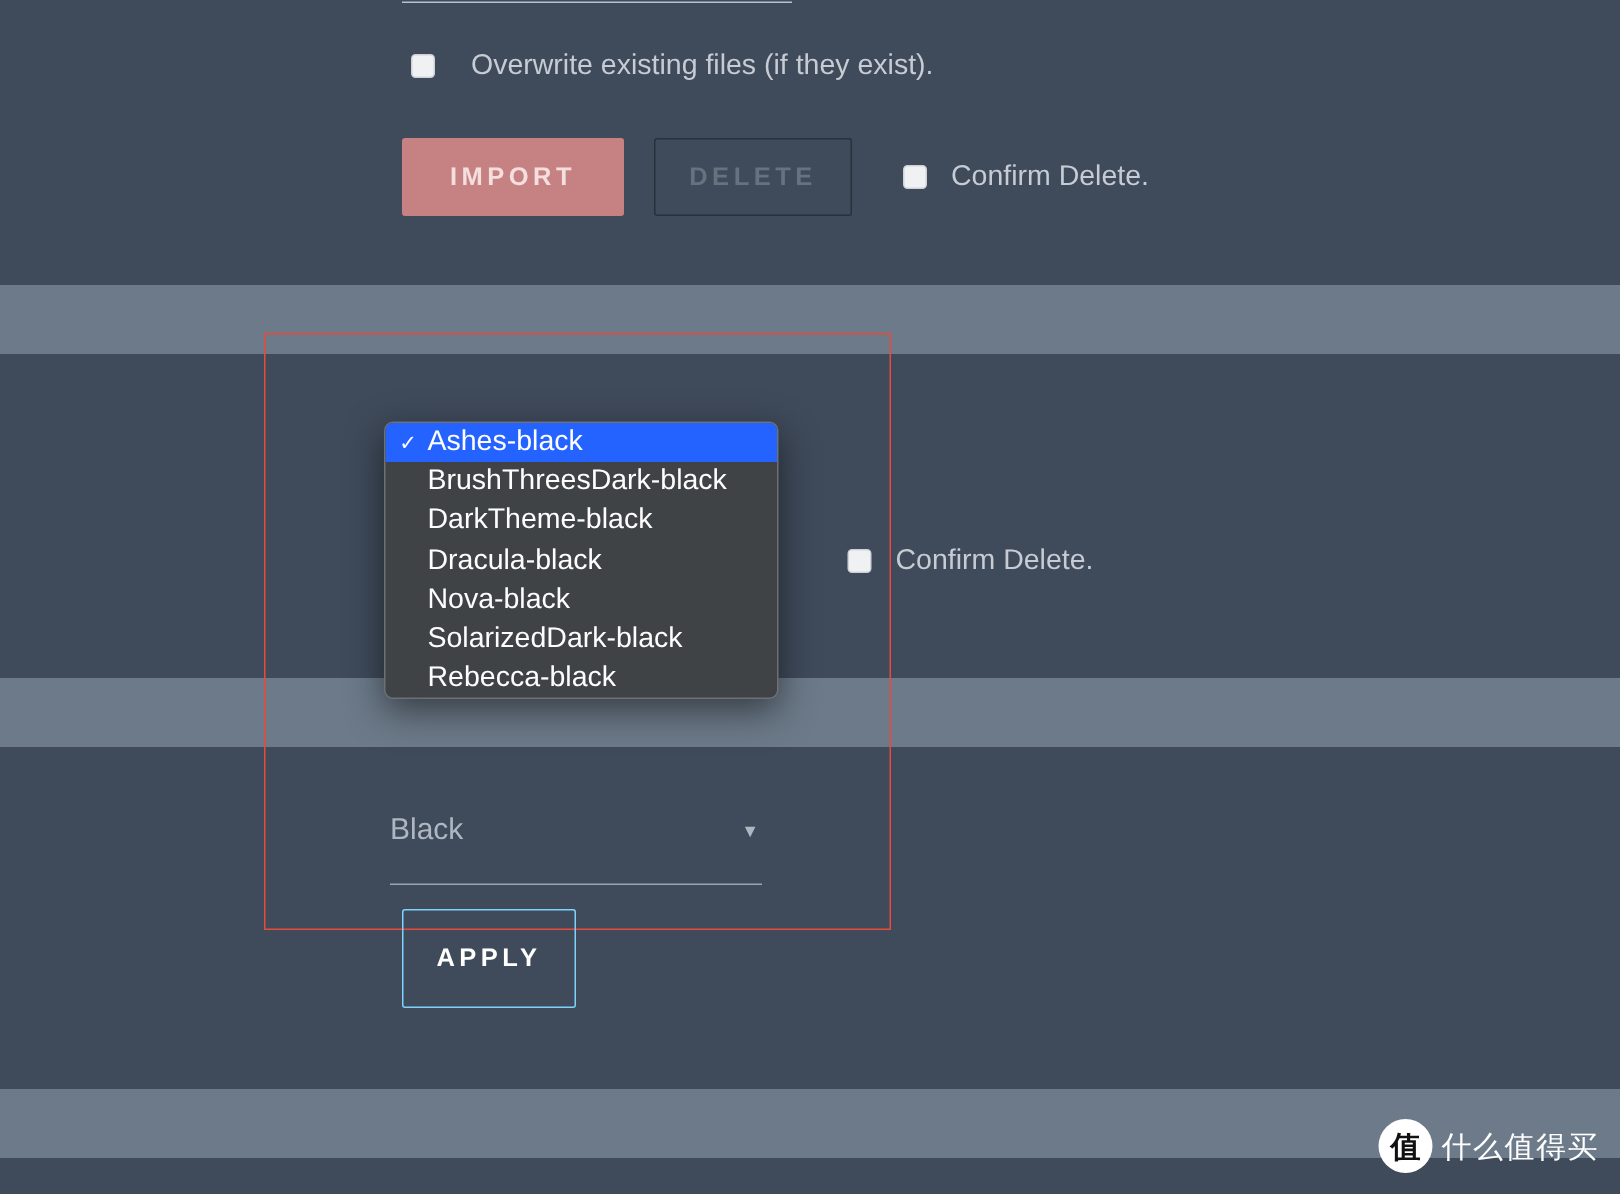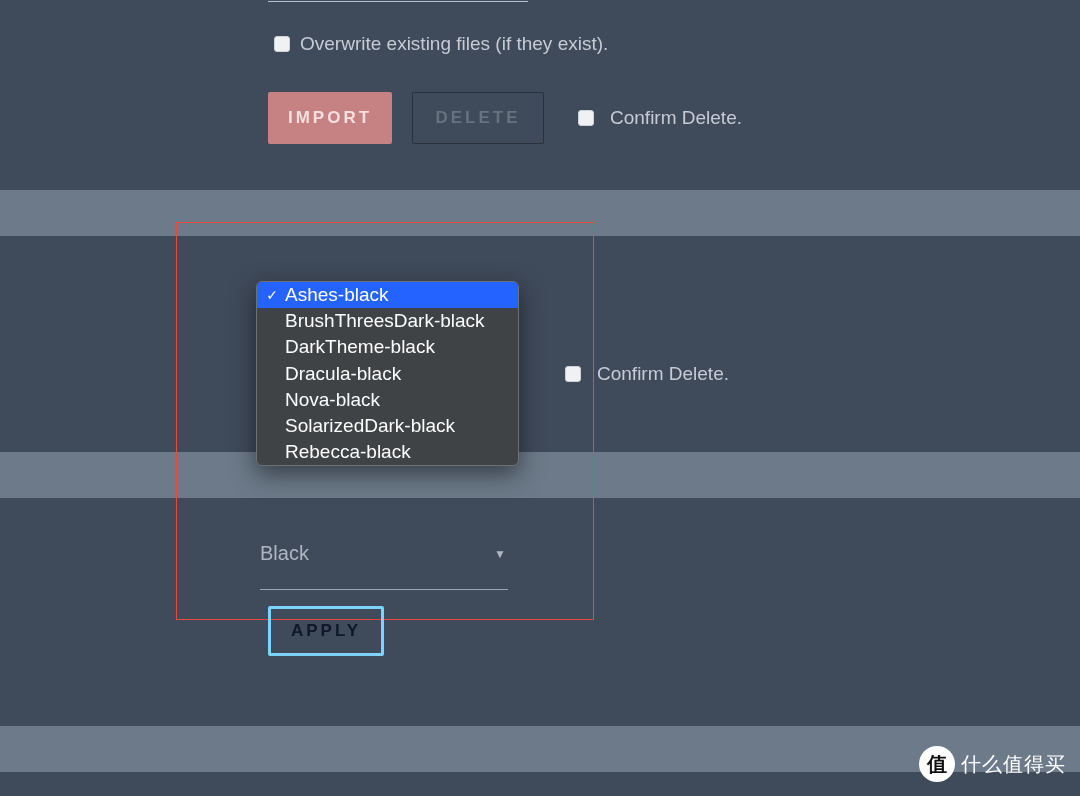--- a/index.html
+++ b/index.html
@@ -28,21 +28,21 @@
     left: 268px; top: 1px;
     width: 260px;
     border-bottom: 1px solid #b7c0cc;
     height: 0;
   }
   .overwrite-row {
     position: absolute;
     left: 274px; top: 33px;
     display: flex;
     align-items: center;
-    gap: 10px;
+    gap: 24px;
   }
   .checkbox {
     width: 16px; height: 16px;
     border-radius: 3px;
     background: #f0f1f3;
     border: 1px solid #cfd3d9;
     flex: 0 0 auto;
   }
   .import-row {
     position: absolute;
@@ -58,21 +58,21 @@
     align-items: center;
     justify-content: center;
     font-size: 17px;
     font-weight: 700;
     letter-spacing: 3px;
     text-transform: uppercase;
     border-radius: 2px;
     cursor: pointer;
   }
   .btn-import {
-    width: 124px;
+    width: 148px;
     background: #c68282;
     color: #f5dede;
     border: none;
   }
   .btn-delete {
     width: 132px;
     background: transparent;
     color: #67727f;
     border: 1px solid #2a303a;
   }
@@ -152,24 +152,24 @@
     margin-right: 2px;
   }
 
   
   .apply-wrap {
     position: absolute;
     left: 268px; top: 606px;
   }
   .btn-apply {
     width: 116px;
-    height: 50px;
+    height: 66px;
     background: transparent;
-    color: #0f172a;
-    border: 3px solid #7dd3fc;
+    color: #ffffff;
+    border: 1px solid #7dd3fc;
   }
 
   
   .brand {
     position: absolute;
     right: 14px; bottom: 14px;
     display: flex;
     align-items: center;
     gap: 6px;
   }

